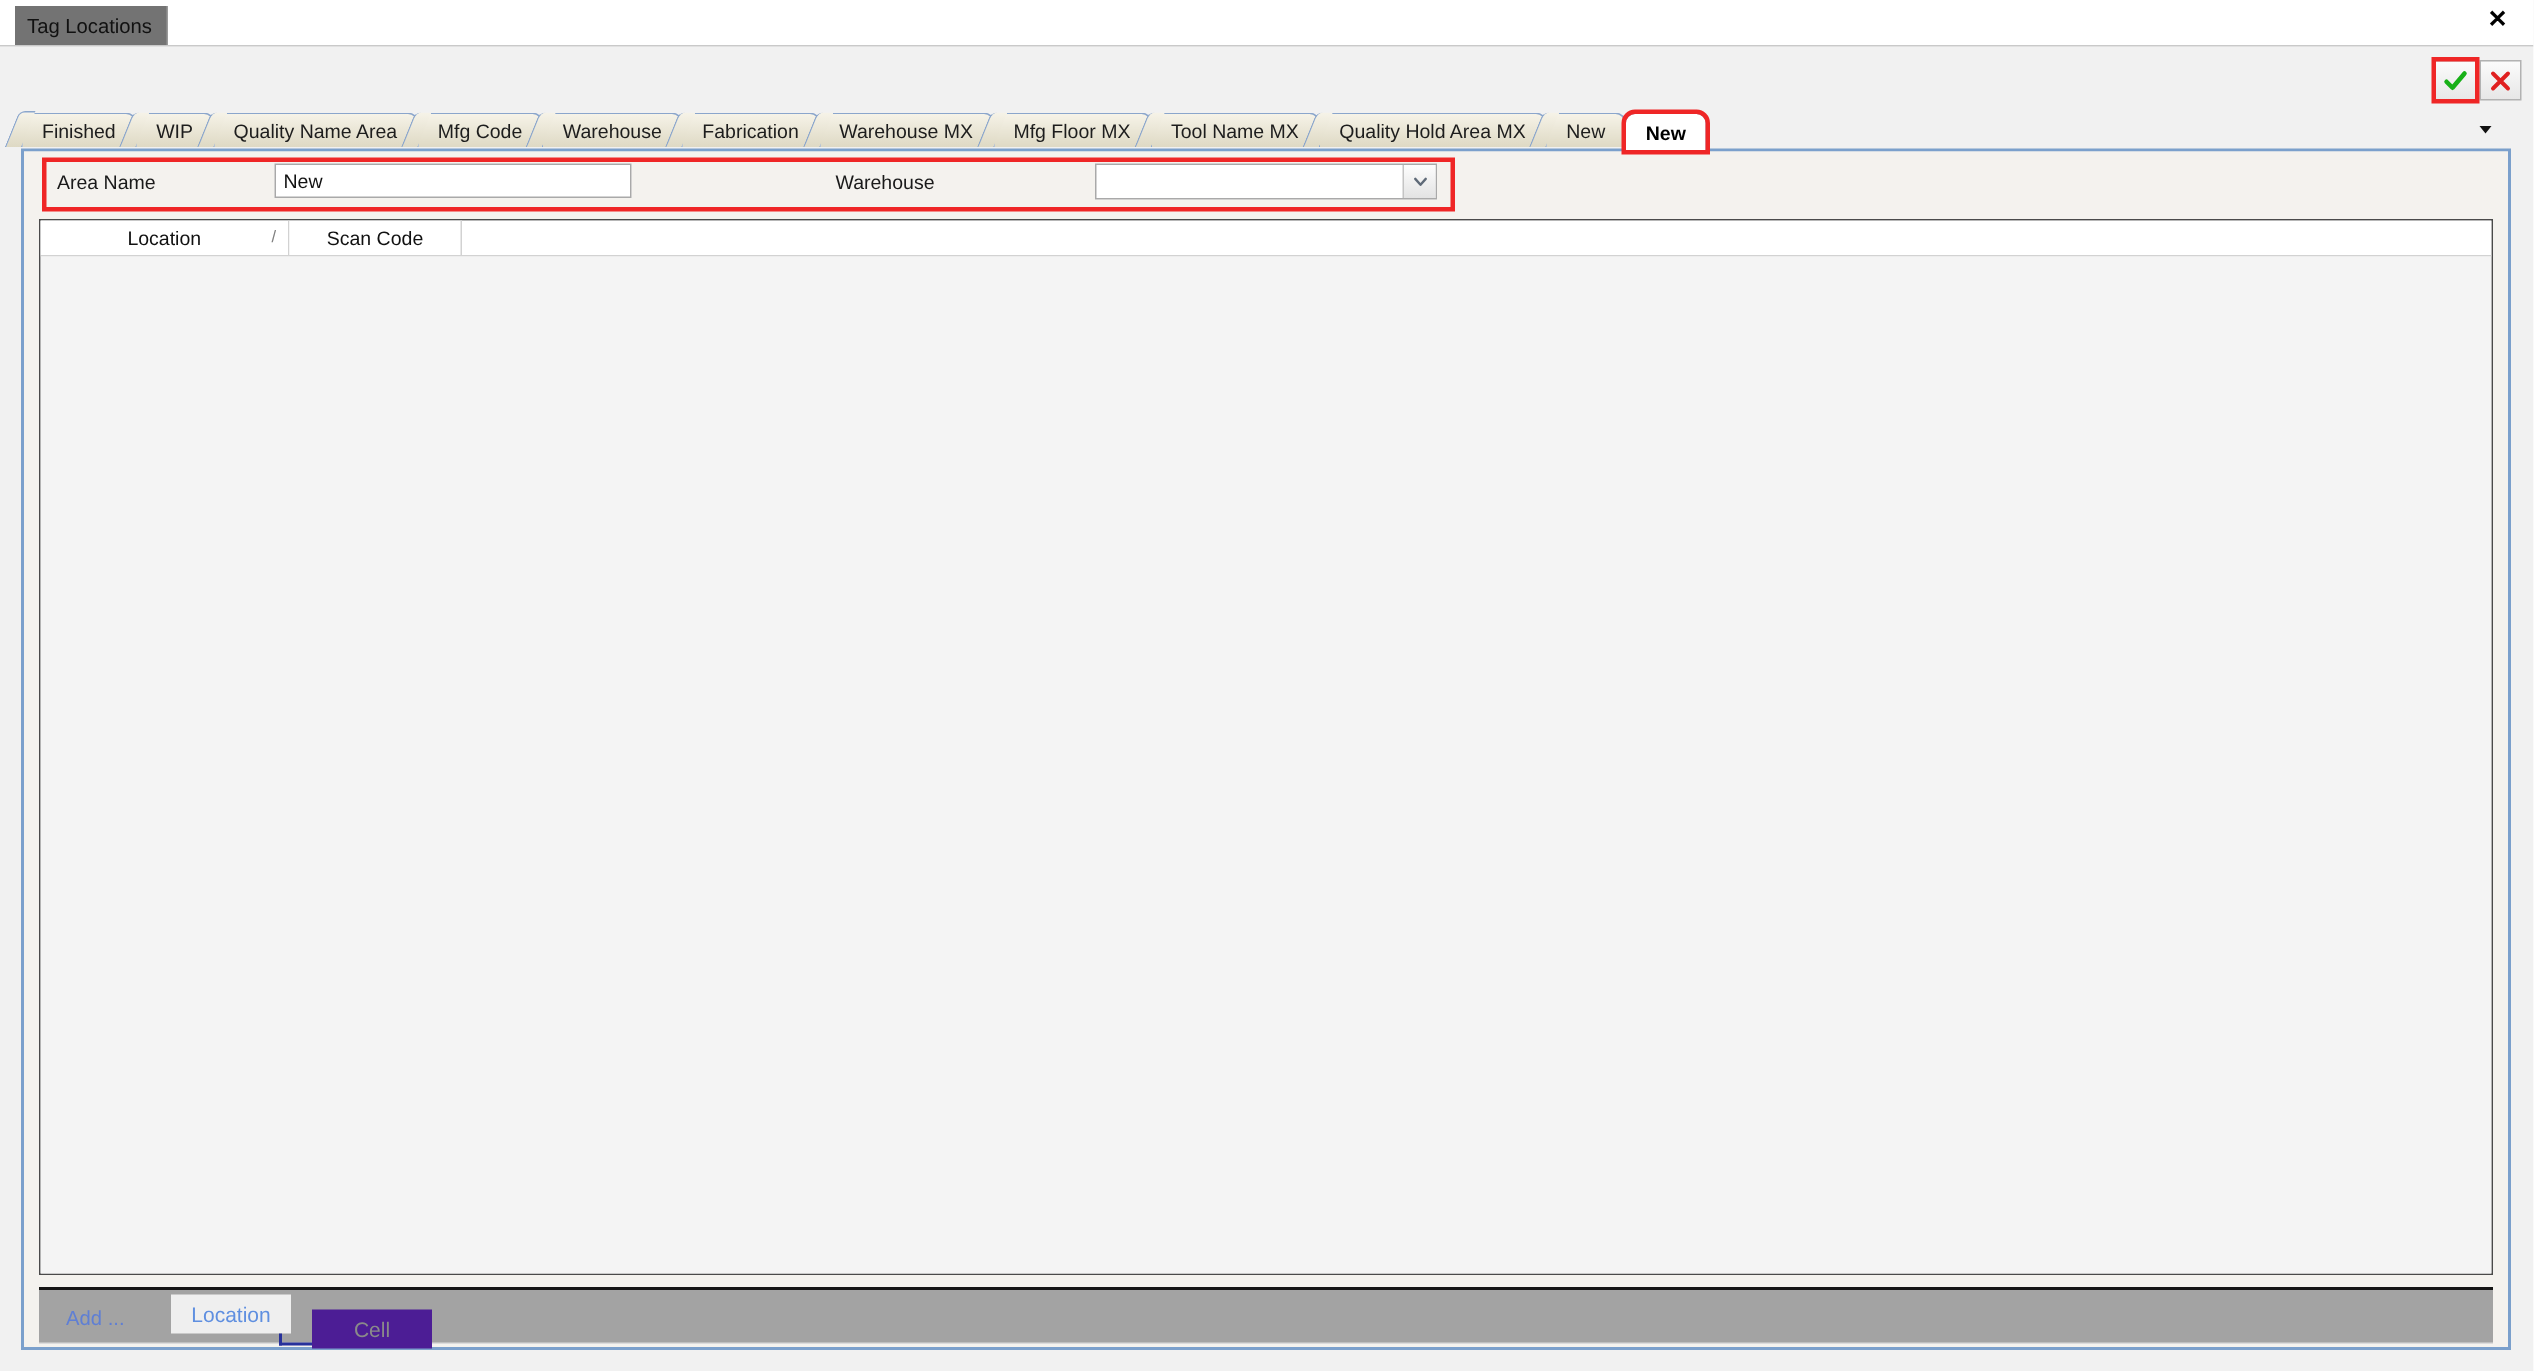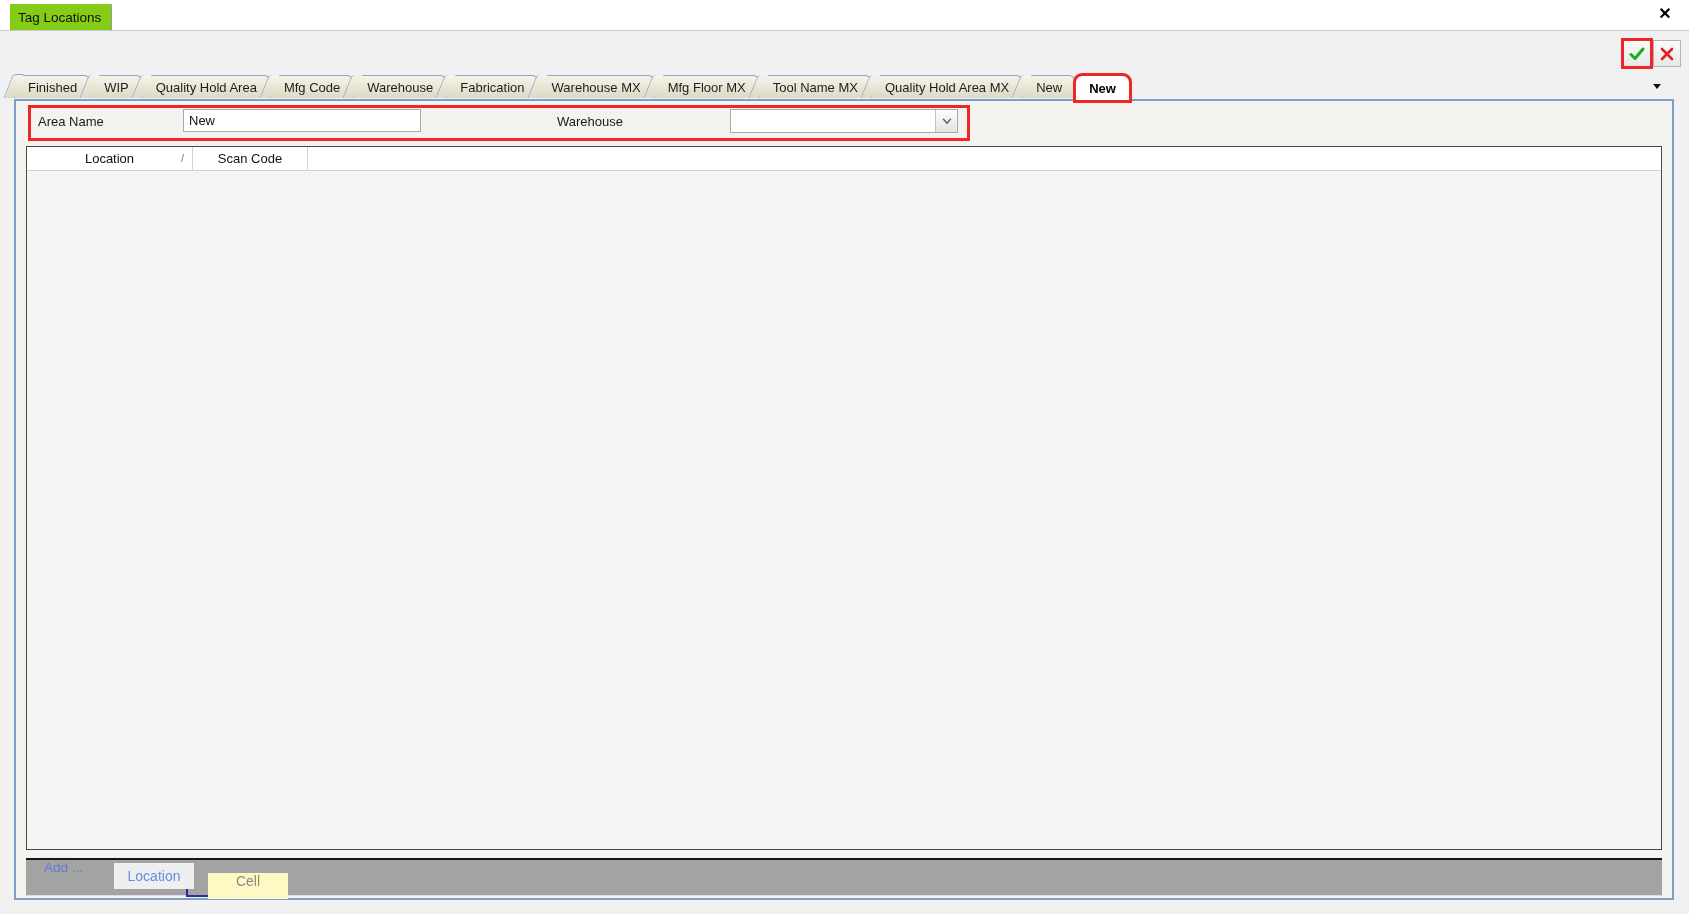--- a/index.html
+++ b/index.html
@@ -40,21 +40,21 @@
   #doc-tab {
     position: absolute;
     left: 10px; top: 4px;
     height: 26px;
     padding: 0 10px 0 8px;
     display: flex;
     align-items: center;
     font-size: 13.5px;
     color: #111;
     border-right: 1px solid #9a9a9a;
-    background: #84cc16;
+    background: #737373;
     white-space: nowrap;
     text-align: center;
   }
   #doc-tab-close {
     position: absolute;
     right: 14px; top: 4px;
     width: 20px; height: 20px;
     display: flex; align-items: center; justify-content: center;
     font-size: 16px;
     font-weight: bold;
@@ -327,21 +327,21 @@
     width: 1636px;
     height: 38px;
     background: #a3a3a3;
     border-top: 2px solid #151515;
     border-bottom: 1px solid #dcdcdc;
     box-sizing: border-box;
   }
   #add-label {
     position: absolute;
     left: 18px;
-    top: 0;
+    top: 11px;
     font-size: 13.5px;
     color: #5f7fd4;
     white-space: nowrap;
   }
   #btn-location {
     position: absolute;
     left: 88px;
     top: 3px;
     width: 80px;
     height: 26px;
@@ -365,24 +365,25 @@
     border-left: 2px solid #27319b;
     border-bottom: 2px solid #27319b;
     box-sizing: border-box;
   }
   #btn-cell {
     position: absolute;
     left: 182px;
     top: 13px;
     width: 80px;
     height: 26px;
-    background: #fef9c3;
+    background: #4c1d95;
     border: none;
     box-sizing: border-box;
     display: flex;
+    align-items: center;
     justify-content: center;
     font-family: "Liberation Sans", sans-serif;
     font-size: 14px;
     color: #8a8a8a;
     cursor: pointer;
   }
 </style>
 </head>
 <body>
 
@@ -413,21 +414,21 @@
   <div id="tab-control">
 
     <div id="tab-strip">
         <div class="tab first">
           <span class="tab-label">Finished</span>
         </div>
         <div class="tab">
           <span class="tab-label">WIP</span>
         </div>
         <div class="tab">
-          <span class="tab-label">Quality Hold Area</span>
+          <span class="tab-label">Quality Name Area</span>
         </div>
         <div class="tab">
           <span class="tab-label">Mfg Code</span>
         </div>
         <div class="tab">
           <span class="tab-label">Warehouse</span>
         </div>
         <div class="tab">
           <span class="tab-label">Fabrication</span>
         </div>

